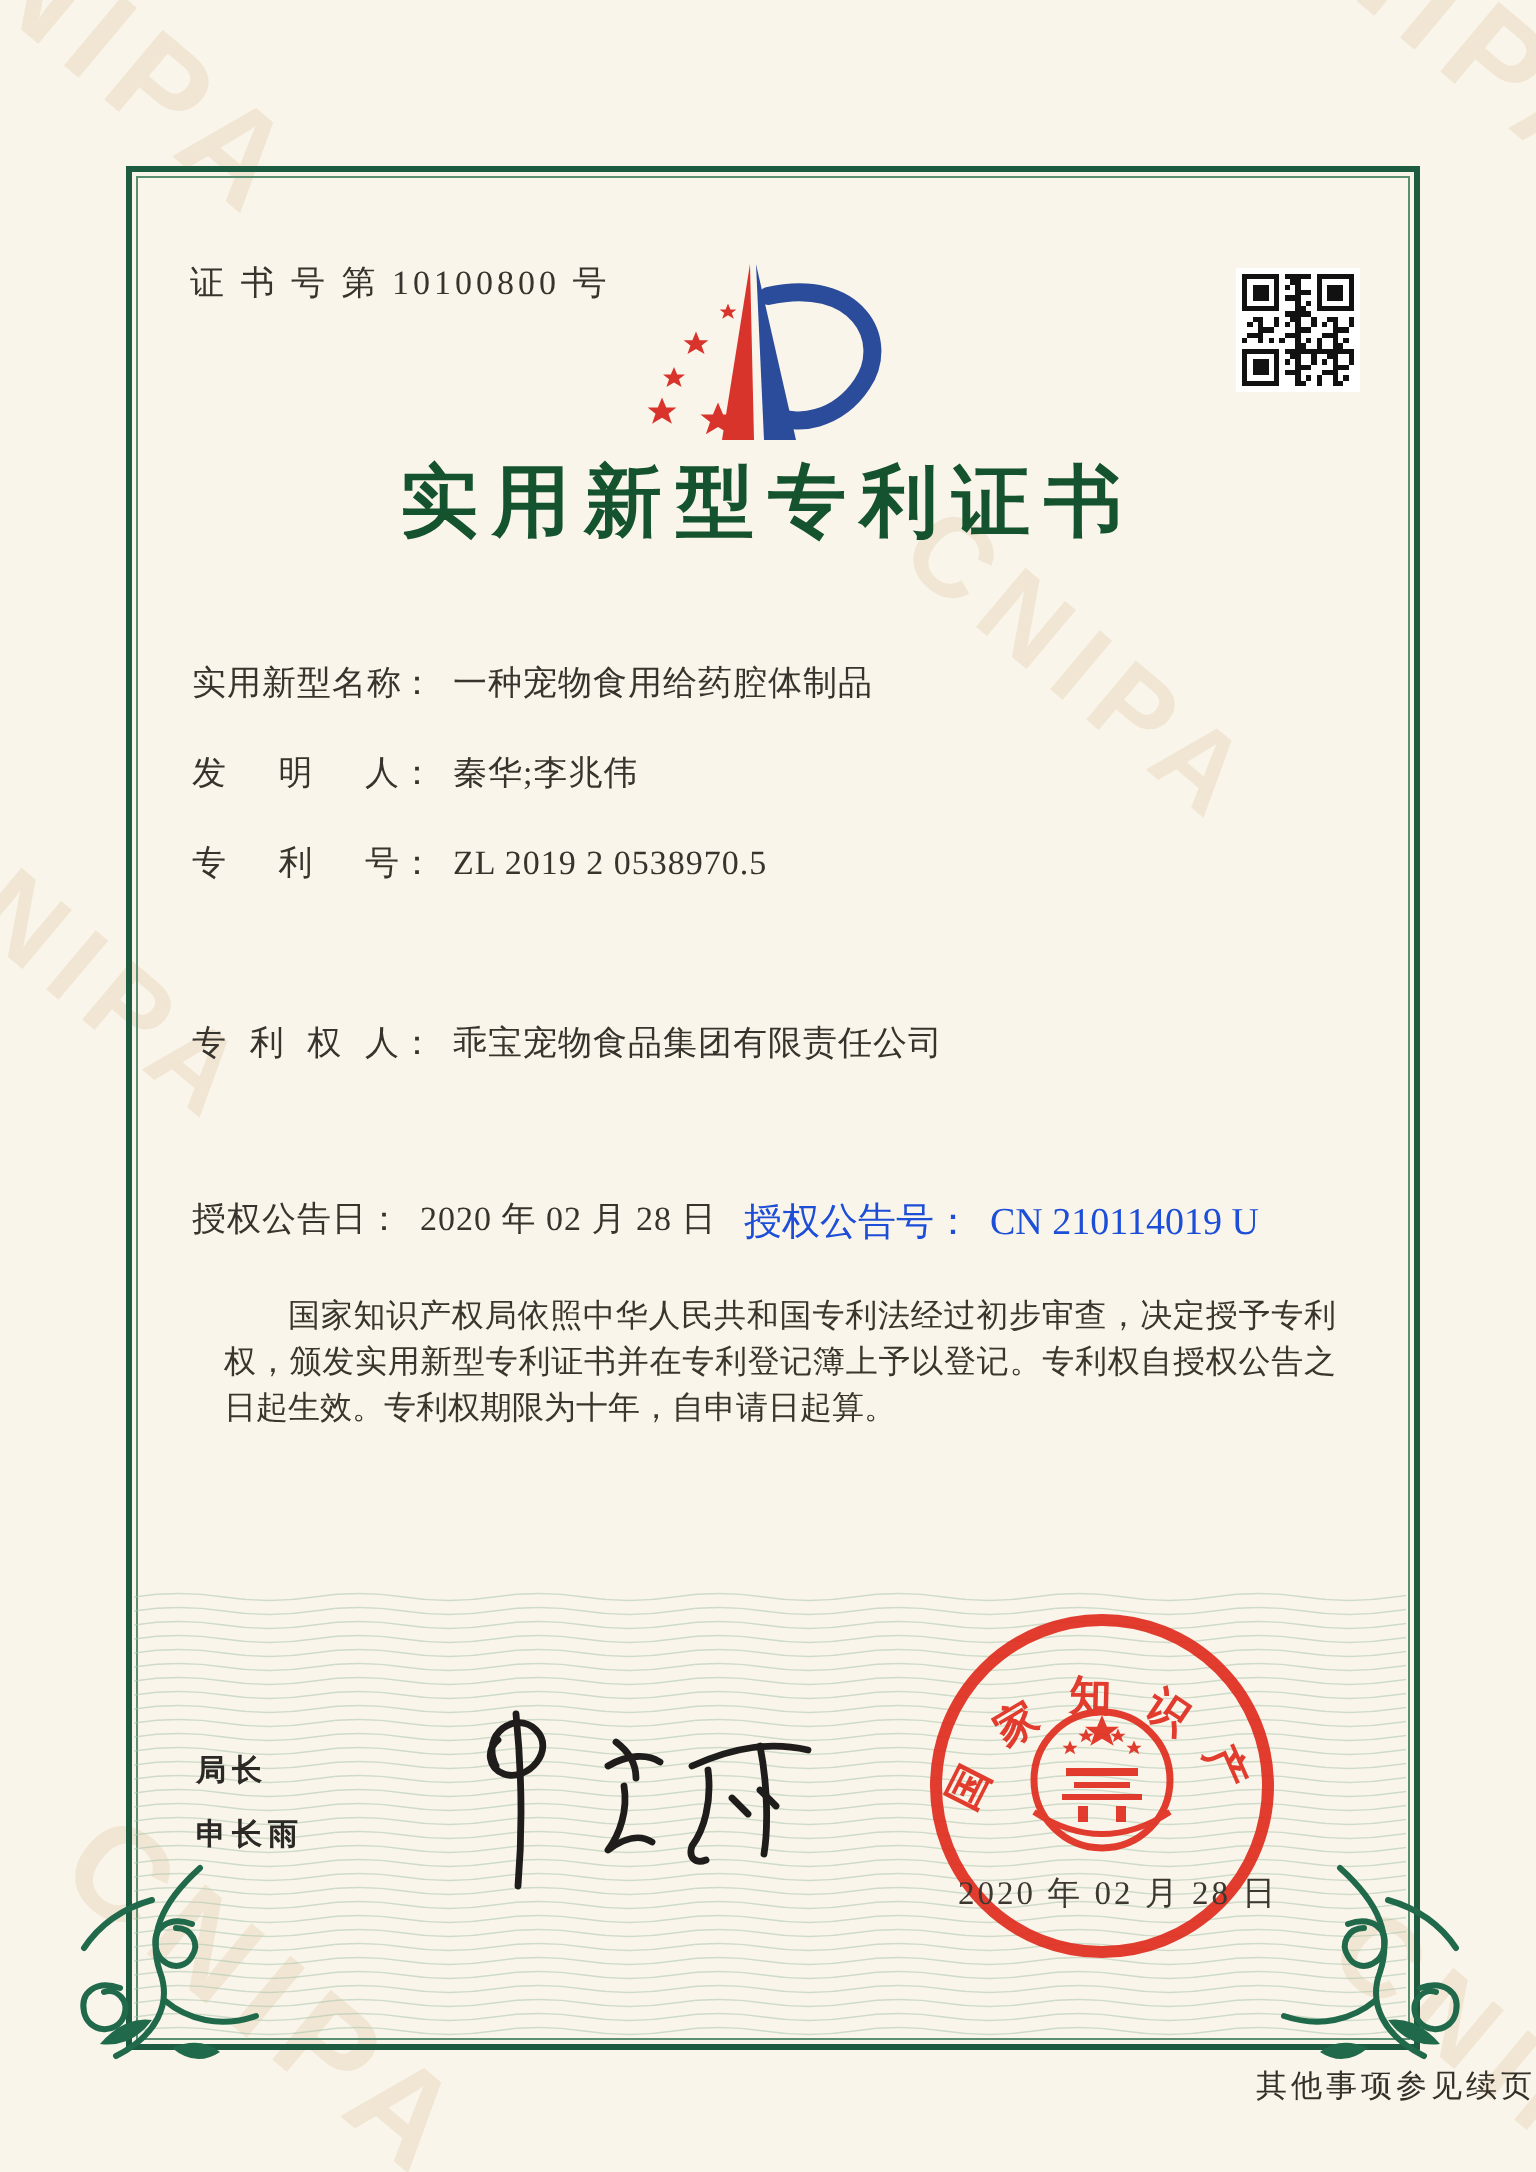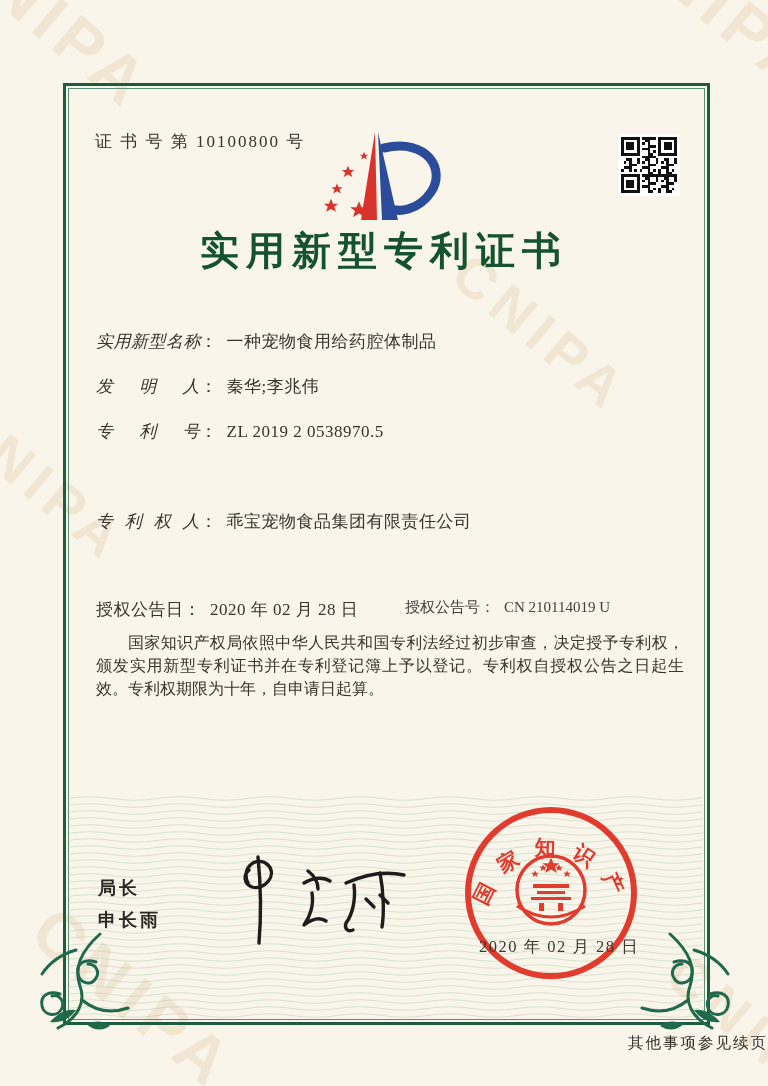--- a/index.html
+++ b/index.html
@@ -18,28 +18,28 @@
   .frame{position:absolute;left:63px;top:83px;width:641px;height:936px;border:3px solid #1d5c40;z-index:1;}
   .frame-inner{position:absolute;left:2px;top:2px;right:2px;bottom:2px;border:1px solid #5a8f72;}
   .guilloche{position:absolute;left:67px;top:795px;z-index:1;}
   .content{position:absolute;left:0;top:0;width:768px;height:866px;z-index:2;}
   .cert-no{position:absolute;left:95px;top:130px;font-size:17px;letter-spacing:2px;color:#37332d;}
   .logo{position:absolute;left:320px;top:126px;}
   .qr{position:absolute;left:618px;top:134px;background:#fff;padding:3px;}
   .title{position:absolute;left:0;top:224px;width:768px;text-align:center;font-size:39px;
          font-weight:700;letter-spacing:7px;color:#14532d;}
   .row{position:absolute;left:96px;font-size:17px;white-space:nowrap;color:#37332d;letter-spacing:0.5px;}
-  .lbl{display:inline-block;width:104px;text-align:justify;text-align-last:justify;font-style:italic;}
+  .lbl{display:inline-block;width:104px;text-align:justify;text-align-last:justify;}
   .val{padding-left:9px;}
-  .grant2{position:absolute;left:405px;font-size:15px;white-space:nowrap;color:#404040;}
+  .grant2{position:absolute;left:372px;font-size:19px;white-space:nowrap;color:#1d4ed8;}
   .paras{position:absolute;left:96px;top:631px;width:588px;font-size:16px;line-height:23px;
          text-align:justify;color:#3a352d;}
-  .paras p{margin:0;text-indent:2em;}
+  .paras p{margin:16px;text-indent:2em;}
   .sig-label{position:absolute;left:98px;font-family:Liberation Serif, serif;
-             font-size:18px;font-weight:600;color:#2b2925;letter-spacing:3px;}
+             font-size:15px;font-weight:600;color:#2b2925;letter-spacing:3px;}
   .sig{position:absolute;left:212px;top:843px;}
   .seal{position:absolute;left:456px;top:800px;}
   .seal-date{position:absolute;left:479px;top:936px;font-size:16.5px;color:#3b3832;
              letter-spacing:1.5px;white-space:nowrap;z-index:3;}
   .pageno{position:absolute;left:63px;top:990px;width:644px;text-align:center;font-size:14.5px;
           color:#3a362f;letter-spacing:1px;}
   .note{position:absolute;left:0;top:1033px;width:768px;text-align:right;font-size:15.5px;
         color:#332f29;letter-spacing:2px;}
 </style>
 </head>

